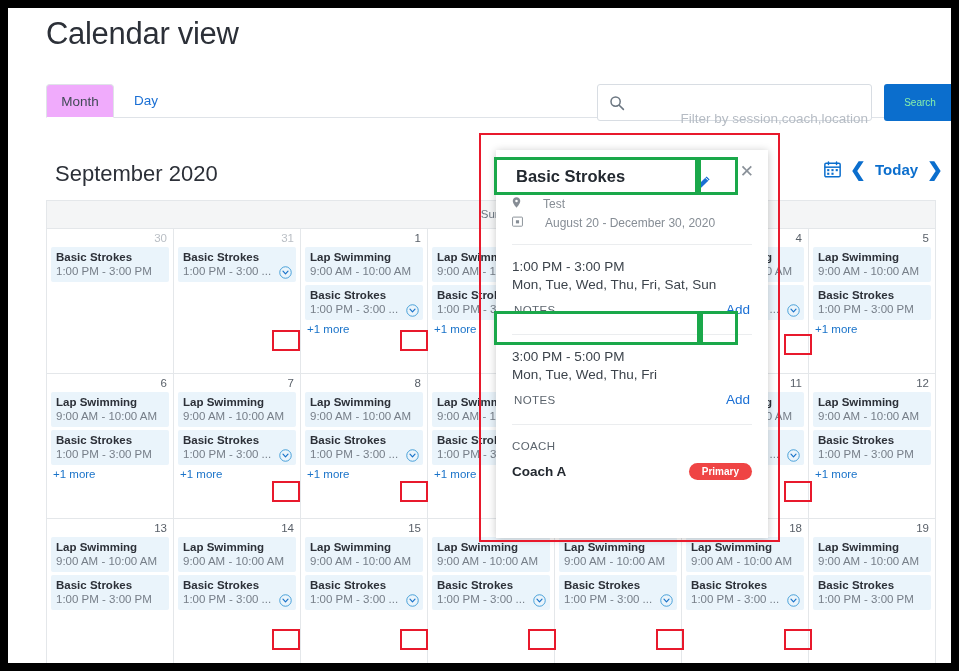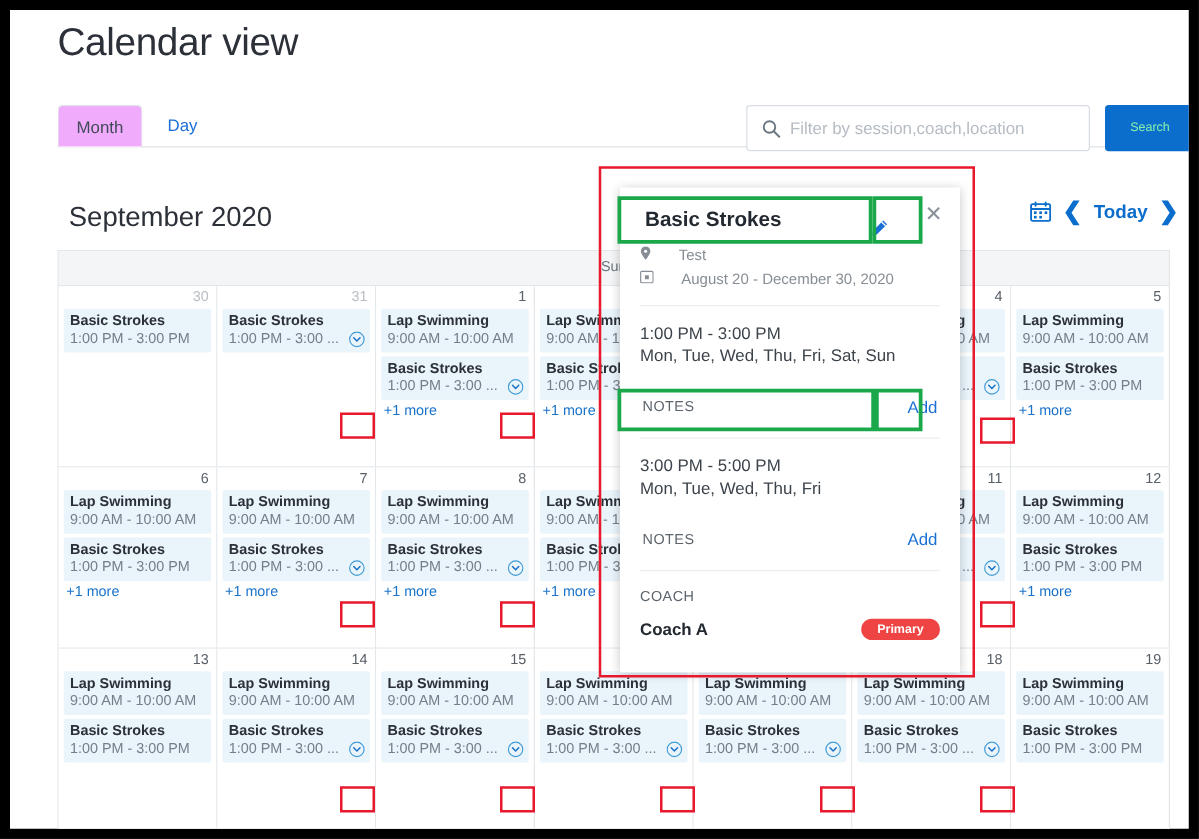--- a/index.html
+++ b/index.html
@@ -45,24 +45,25 @@
   
   #searchbox {
     position: absolute; left: 589px; top: 76px;
     width: 275px; height: 37px;
     border: 1px solid #d8dde3; border-radius: 3px; background: #fff;
   }
   #search-icon {
     position: absolute; left: 11px; top: 10px; width: 16px; height: 16px;
   }
   #search-input {
-    position: absolute; left: 34px; top: 0; width: 236px; height: 35px;
+    position: absolute; left: 34px; top: 16px; width: 236px; height: 35px;
     border: 0; outline: none; font-size: 13.5px;
     font-family: "Liberation Sans", sans-serif; color: #a16207;
     background: transparent;
+    text-align: right;
   }
   #search-input::placeholder { color: #b6bcc4; }
   #search-button {
     position: absolute; left: 876px; top: 76px; width: 72px; height: 37px;
     background: #0b6ecd; border: 0; border-radius: 3px; color: #86efac;
     font-size: 10px; font-family: "Liberation Sans", sans-serif;
     cursor: pointer;
   }
 
   
@@ -150,21 +151,21 @@
   }
   .meta-row {
     display: flex; align-items: center; gap: 22px;
     font-size: 12px; color: #868d95; margin-top: 5px;
   }
   .popup-divider { border-top: 1px solid #ebedef; margin: 14px 0 0 0; }
   .sess-time { font-size: 13.5px; color: #3c434b; margin-top: 14px; }
   .sess-days { font-size: 13.5px; color: #3c434b; margin-top: 3px; }
   .notes-row {
     display: flex; align-items: center; justify-content: space-between;
-    margin-top: 24px; padding: 2px 2px 3px 2px;
+    margin-top: 8px; padding: 2px 2px 3px 2px;
   }
   .notes-label { font-size: 11.5px; color: #5c646d; letter-spacing: .4px; }
   .notes-add { font-size: 13.5px; color: #1a6fd4; cursor: pointer; }
   .coach-label {
     font-size: 11.5px; color: #5c646d; letter-spacing: .4px; margin-top: 15px;
   }
   .coach-row {
     display: flex; align-items: center; justify-content: space-between;
     margin-top: 11px;
   }

